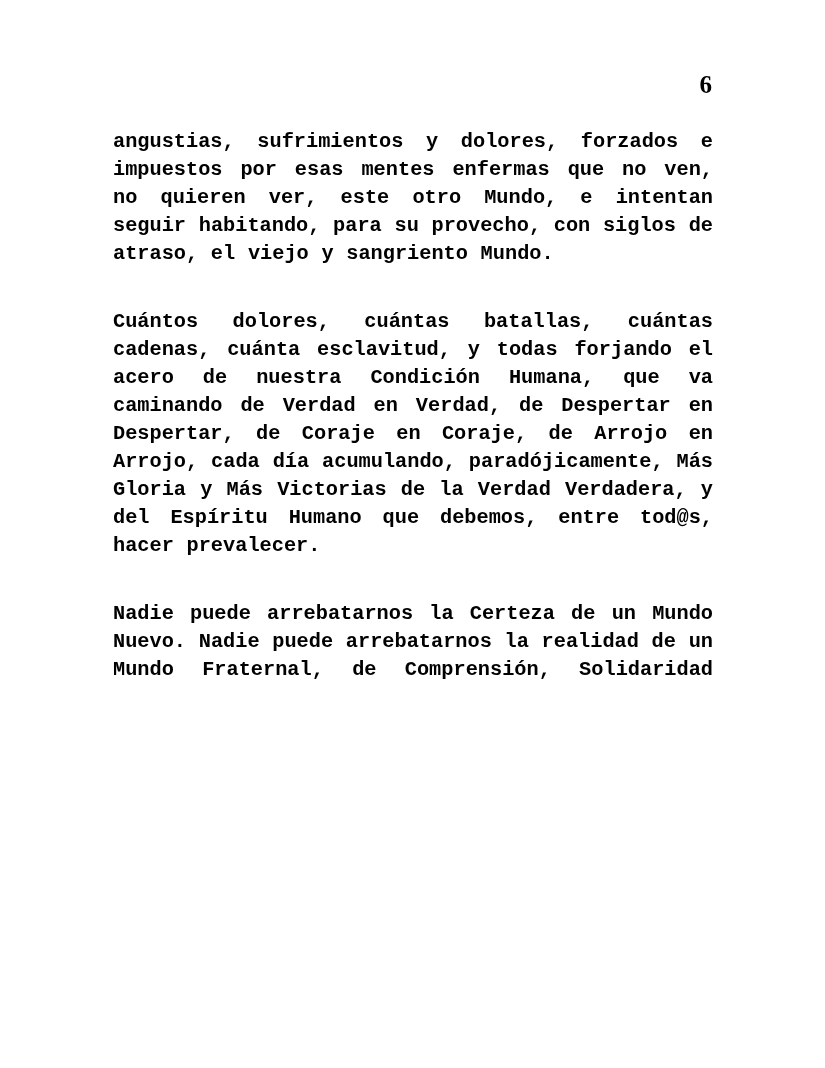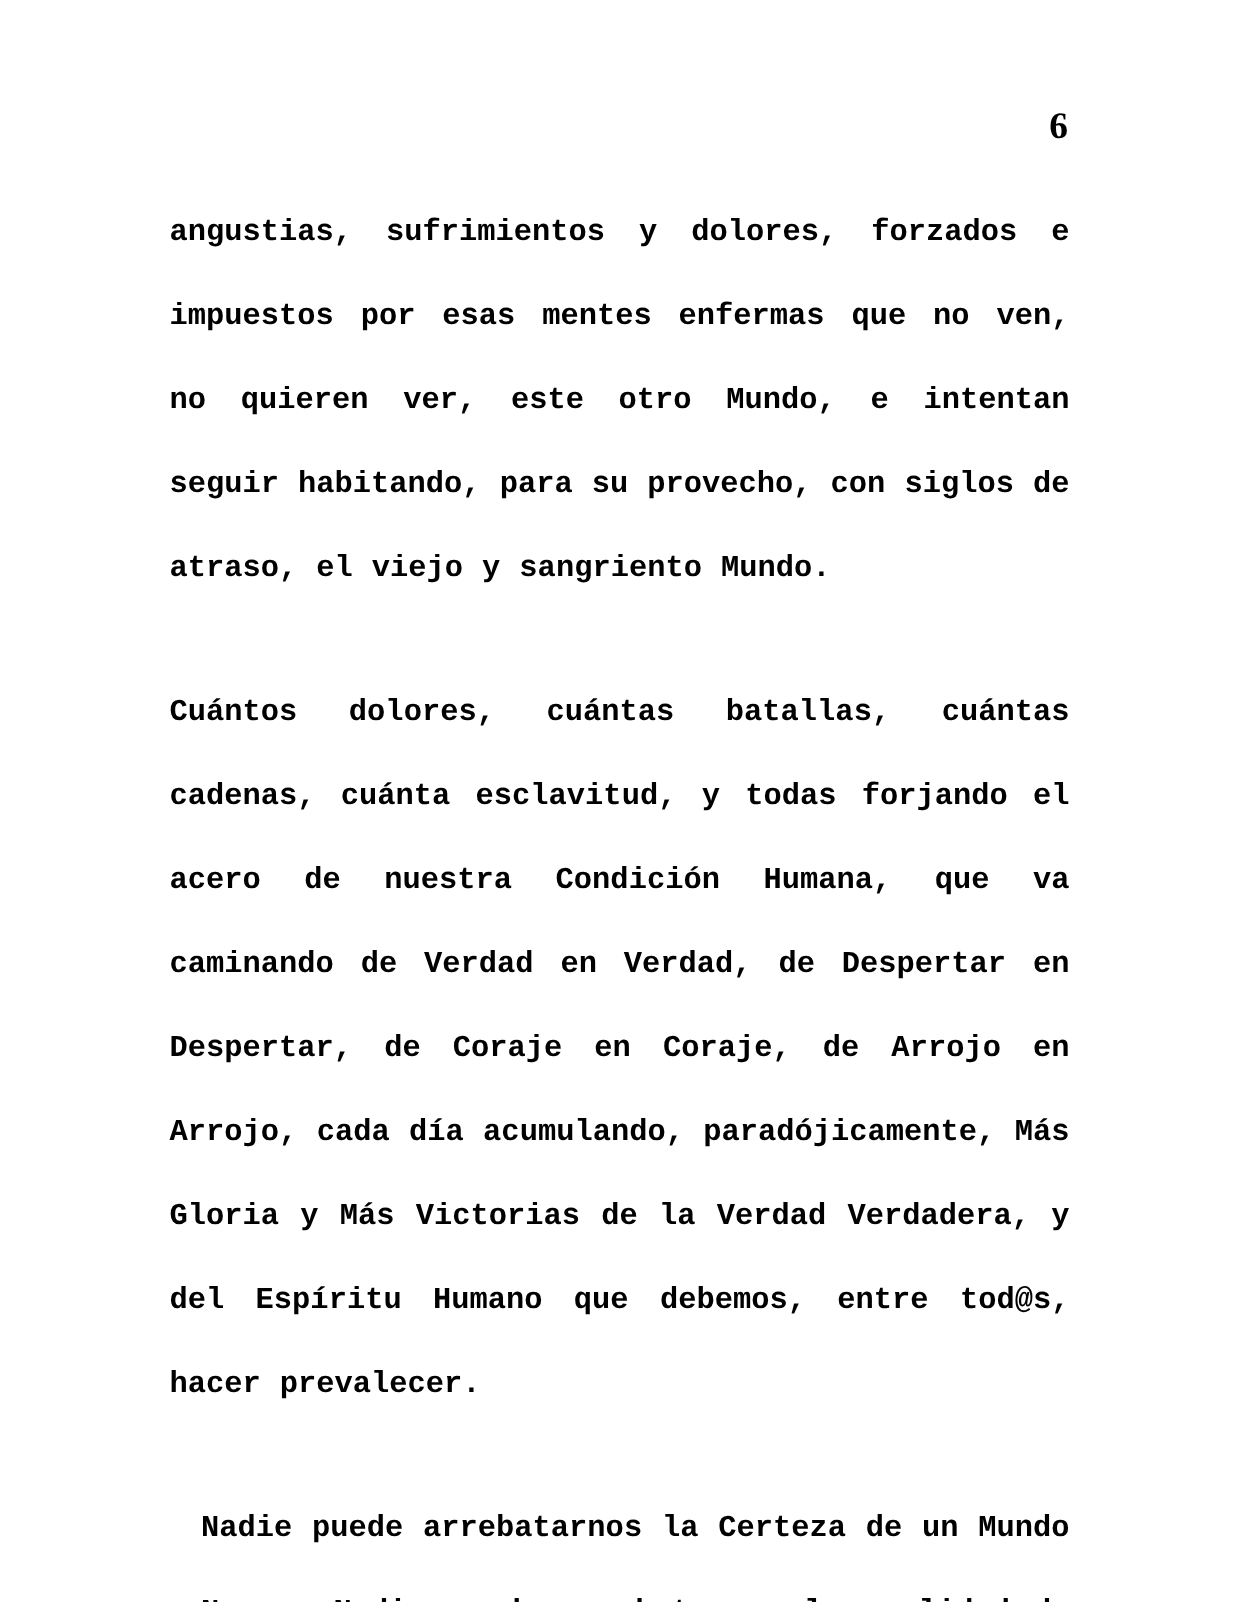--- a/index.html
+++ b/index.html
@@ -38,33 +38,32 @@
   .content {
     position: absolute;
     top: 128px;
     left: 113px;
     width: 600px;
   }
   .para {
     font-family: "Liberation Mono", "DejaVu Sans Mono", monospace;
     font-weight: bold;
     font-size: 20.3px;
-    line-height: 56px;
+    line-height: 28px;
     text-align: justify;
     text-justify: inter-word;
     color: #000000;
     margin: 0 0 40px 0;
     letter-spacing: 0;
     word-spacing: 0.5px;
     hyphens: none;
     -webkit-hyphens: none;
   }
   .para:last-child {
     margin-bottom: 0;
-    margin-left: 21px;
   }
   
   .para.continued {
     text-align-last: justify;
   }
 </style>
 </head>
 <body>
 
 <div class="page">

